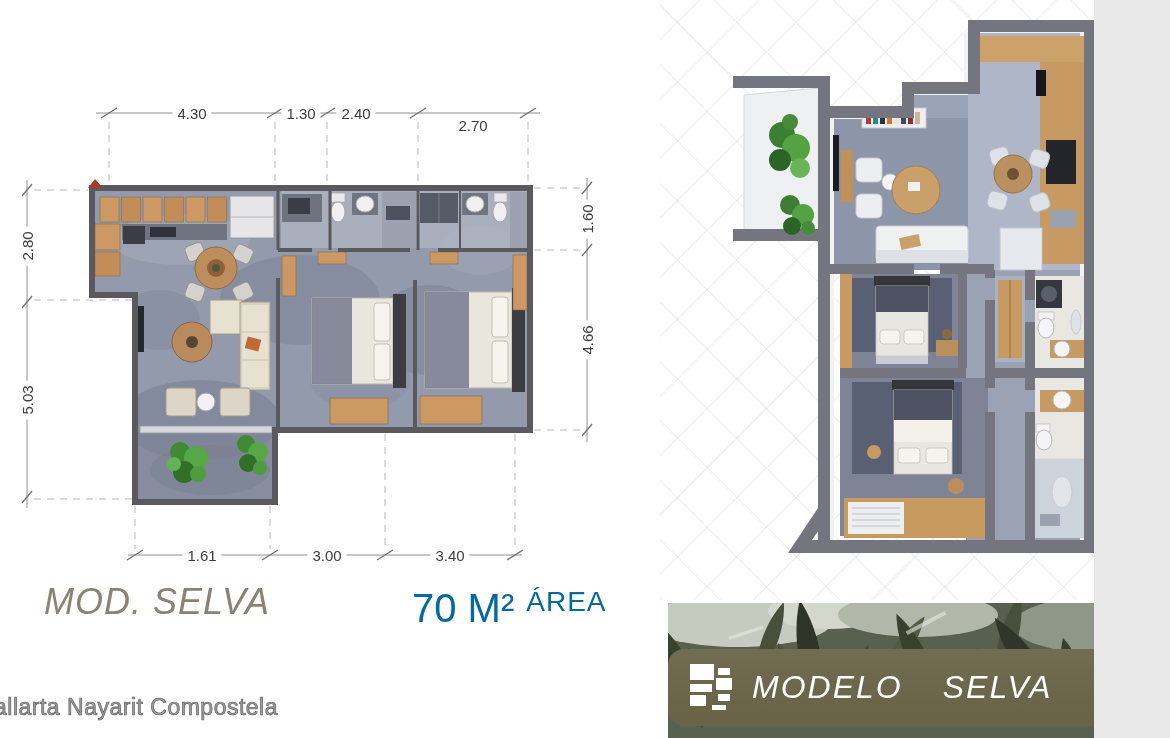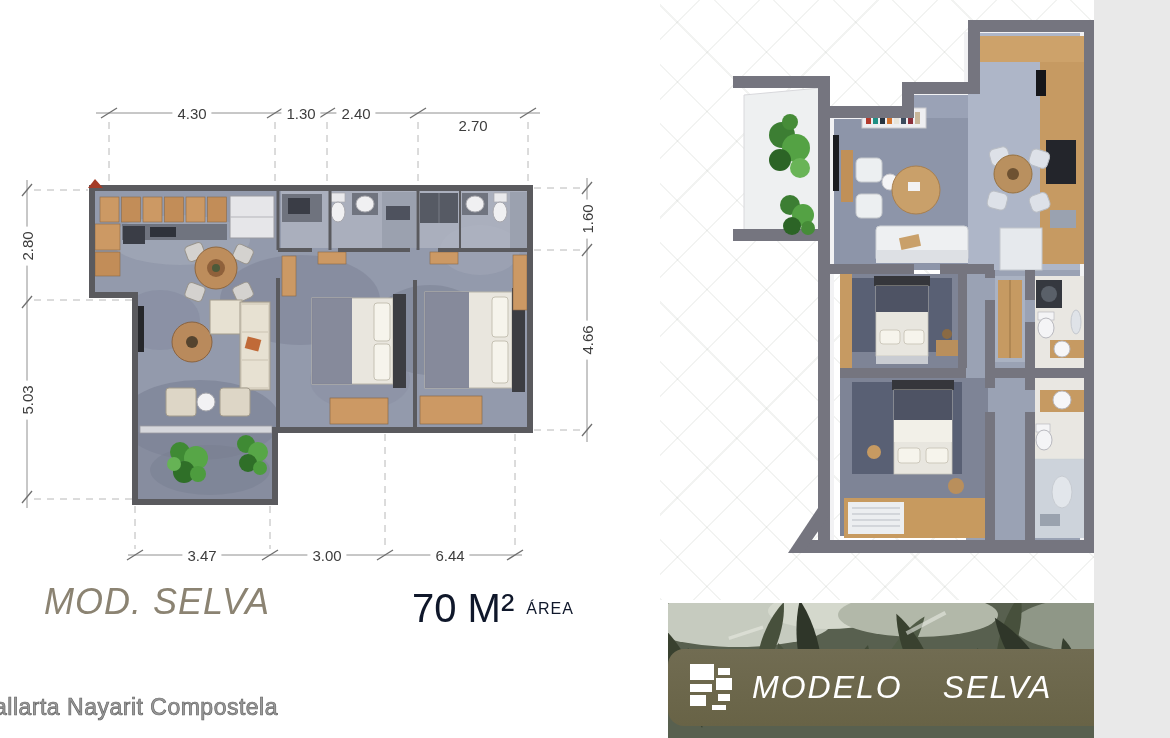--- a/index.html
+++ b/index.html
@@ -21,25 +21,25 @@
     background-image:
       repeating-linear-gradient(45deg, rgba(150,158,146,.12) 0 1.5px, transparent 1.5px 42px),
       repeating-linear-gradient(-45deg, rgba(150,158,146,.12) 0 1.5px, transparent 1.5px 42px);
   }
   .render3d svg{position:relative;}
   .title-model{
     position:absolute;left:44px;top:581px;font-size:36px;font-style:italic;
     color:#8b8372;letter-spacing:1px;
   }
   .title-area{
-    position:absolute;left:412px;top:586px;display:flex;align-items:center;
-    color:#0f172a;
+    position:absolute;left:412px;top:586px;display:flex;align-items:flex-start;
+    color:#0369a1;
   }
   .title-area .val{font-size:40px;}
-  .title-area .lbl{font-size:16px;margin-left:12px;letter-spacing:1px;}
+  .title-area .lbl{font-size:28px;margin-left:12px;letter-spacing:1px;}
   .watermark{
     position:absolute;left:-6px;top:694px;font-size:23px;color:#9b9b9b;
     -webkit-text-stroke:0.7px #666;letter-spacing:0.5px;font-weight:300;
   }
   .banner{
     position:absolute;left:668px;top:603px;width:502px;height:135px;overflow:hidden;
   }
   .banner-leaves{position:absolute;left:0;top:0;}
   .banner-pill{
     position:absolute;left:0px;top:46px;width:464px;height:77px;
@@ -228,23 +228,23 @@
     </svg>
 
     <div class="dim" style="left:192px;top:113px">4.30</div>
     <div class="dim" style="left:301px;top:113px">1.30</div>
     <div class="dim" style="left:356px;top:113px">2.40</div>
     <div class="dim" style="left:473px;top:125px">2.70</div>
     <div class="dim vert" style="left:27px;top:246px">2.80</div>
     <div class="dim vert" style="left:27px;top:400px">5.03</div>
     <div class="dim vert" style="left:587px;top:219px">1.60</div>
     <div class="dim vert" style="left:587px;top:340px">4.66</div>
-    <div class="dim" style="left:202px;top:555px">3.47</div>
+    <div class="dim" style="left:202px;top:555px">1.61</div>
     <div class="dim" style="left:327px;top:555px">3.00</div>
-    <div class="dim" style="left:450px;top:555px">6.44</div>
+    <div class="dim" style="left:450px;top:555px">3.40</div>
   </div>
 
   <div class="render3d">
     <svg width="510" height="600" viewBox="660 0 510 600">
 
       <g>
         <polygon points="744,95 820,88 820,238 744,232" fill="#eef0f1" stroke="#d8d8dc"></polygon>
         <rect x="733" y="76" width="88" height="12" fill="#75757f"></rect>
         <rect x="733" y="229" width="88" height="12" fill="#75757f"></rect>
         <g>

